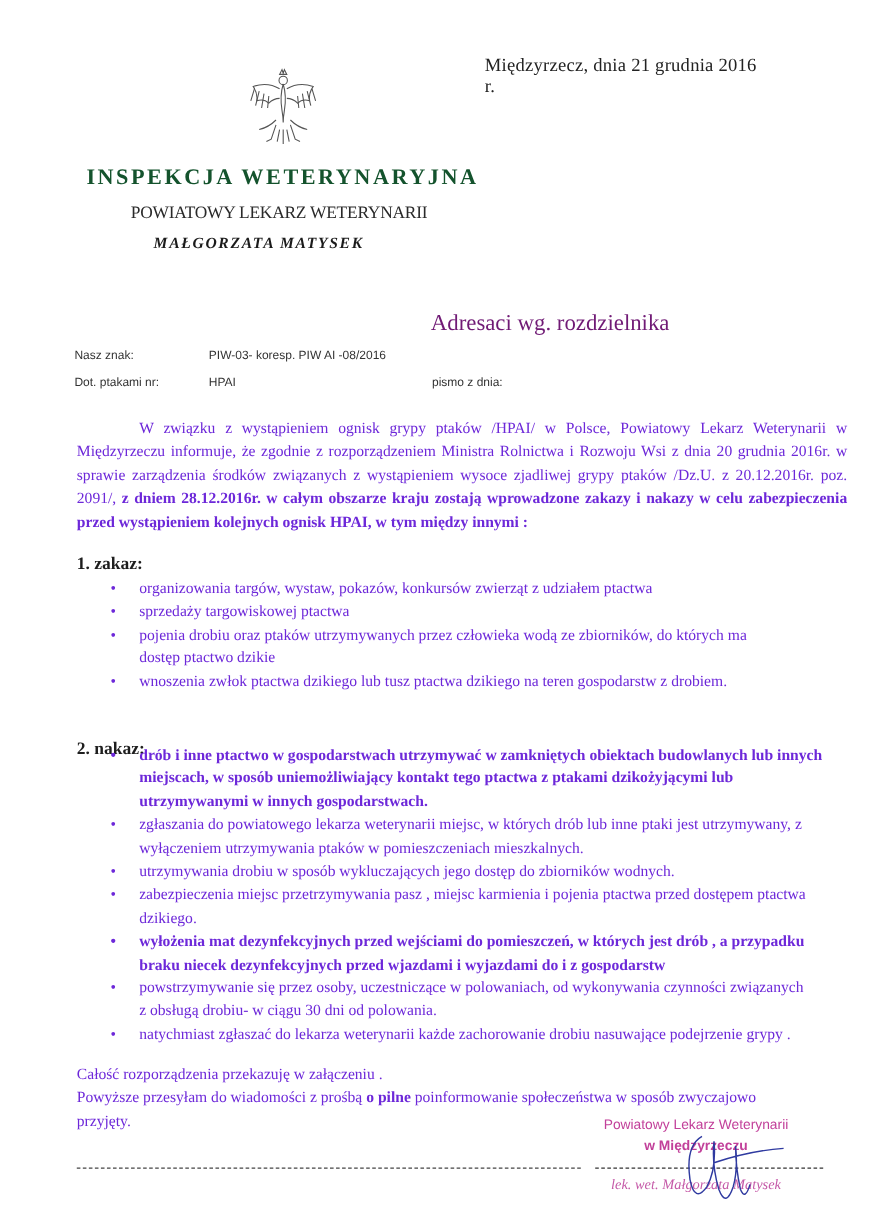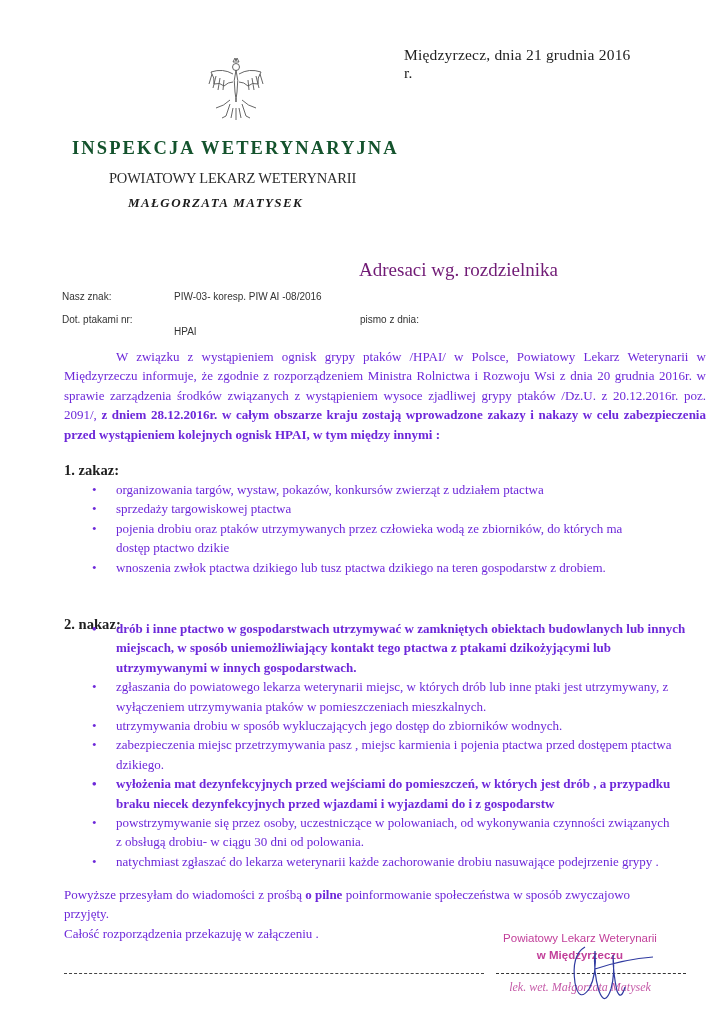--- a/index.html
+++ b/index.html
@@ -15,21 +15,21 @@
     .inst-title { left: 72px; top: 138px; font-size: 18.5px; font-weight: bold; letter-spacing: 2.1px; color: #14532d; }
     .inst-sub { left: 109px; top: 170px; font-size: 14.5px; letter-spacing: -0.2px; color: #2a2a2a; }
     .inst-name { left: 128px; top: 195px; font-size: 13px; font-weight: bold; font-style: italic; letter-spacing: 1.4px; color: #1b1b1b; }
 
     .addressee { left: 359px; top: 259px; font-size: 19px; color: #701a75; }
 
     .meta { font-size: 10px; color: #333; }
     .meta.l1 { left: 62px; top: 291px; }
     .meta.v1 { left: 174px; top: 291px; }
     .meta.l2 { left: 62px; top: 314px; }
-    .meta.v2 { left: 174px; top: 314px; margin-top: 12px; }
+    .meta.v2 { left: 174px; top: 314px; }
     .meta.l3 { left: 360px; top: 314px; }
 
     .body-text { font-size: 13px; line-height: 19.4px; color: #6d28d9; }
     .intro { left: 64px; top: 347px; width: 642px; text-align: justify; text-indent: 52px; }
     .intro b { font-weight: bold; }
 
     .section-h { font-size: 14.6px; font-weight: bold; color: #1e1e1e; }
     .s1 { left: 64px; top: 462px; }
     .s2 { left: 64px; top: 602px; margin-top: 14px; }
 
@@ -102,22 +102,22 @@
     <li class="bold-item" style="width:585px"><span class="dot">•</span><span>drób i inne ptactwo w gospodarstwach utrzymywać  w  zamkniętych  obiektach budowlanych  lub innych miejscach, w sposób   uniemożliwiający kontakt tego ptactwa z ptakami dzikożyjącymi lub utrzymywanymi w innych gospodarstwach.</span></li>
     <li style="width:580px"><span class="dot">•</span><span>zgłaszania do powiatowego lekarza weterynarii miejsc, w których drób lub inne ptaki jest utrzymywany,  z wyłączeniem utrzymywania ptaków w pomieszczeniach mieszkalnych.</span></li>
     <li><span class="dot">•</span><span>utrzymywania drobiu w sposób wykluczających jego dostęp do zbiorników  wodnych.</span></li>
     <li style="width:560px"><span class="dot">•</span><span>zabezpieczenia miejsc przetrzymywania pasz , miejsc karmienia i pojenia ptactwa przed dostępem ptactwa dzikiego.</span></li>
     <li class="bold-item" style="width:585px"><span class="dot">•</span><span>wyłożenia mat dezynfekcyjnych przed wejściami do pomieszczeń, w których jest drób , a przypadku braku niecek dezynfekcyjnych przed wjazdami i wyjazdami do i z gospodarstw</span></li>
     <li style="width:560px"><span class="dot">•</span><span>powstrzymywanie się przez osoby, uczestniczące w polowaniach,  od wykonywania czynności związanych z obsługą drobiu- w ciągu 30 dni od polowania.</span></li>
     <li style="width:560px"><span class="dot">•</span><span> natychmiast zgłaszać do lekarza weterynarii każde zachorowanie drobiu nasuwające podejrzenie grypy .</span></li>
   </ul>
 
   <div class="abs body-text closing">
+    <div>Całość rozporządzenia przekazuję w załączeniu .</div>
     <div><span>Powyższe przesyłam do wiadomości z  prośbą </span><b>o pilne</b><span> poinformowanie społeczeństwa w sposób zwyczajowo przyjęty.</span></div>
-    <div>Całość rozporządzenia przekazuję w załączeniu .</div>
   </div>
 
   <div class="abs stamp stamp1">Powiatowy Lekarz Weterynarii</div>
   <div class="abs stamp stamp2">w Międzyrzeczu</div>
   <div class="abs dash-left"></div>
   <div class="abs dash-right"></div>
   <div class="abs stamp stamp3">lek. wet. Małgorzata Matysek</div>
 
   <svg class="abs signature" viewBox="0 0 120 75">
     <path d="M30 12 q-14 8 -10 36 q4 20 14 6 q8 -14 6 -38 q-2 20 4 40 q6 16 12 -2 q4 -14 2 -34 q0 18 4 36 q4 10 8 -4 M40 34 q30 -10 58 -12" fill="none" stroke="#2f3aa0" stroke-width="1.2"></path>

